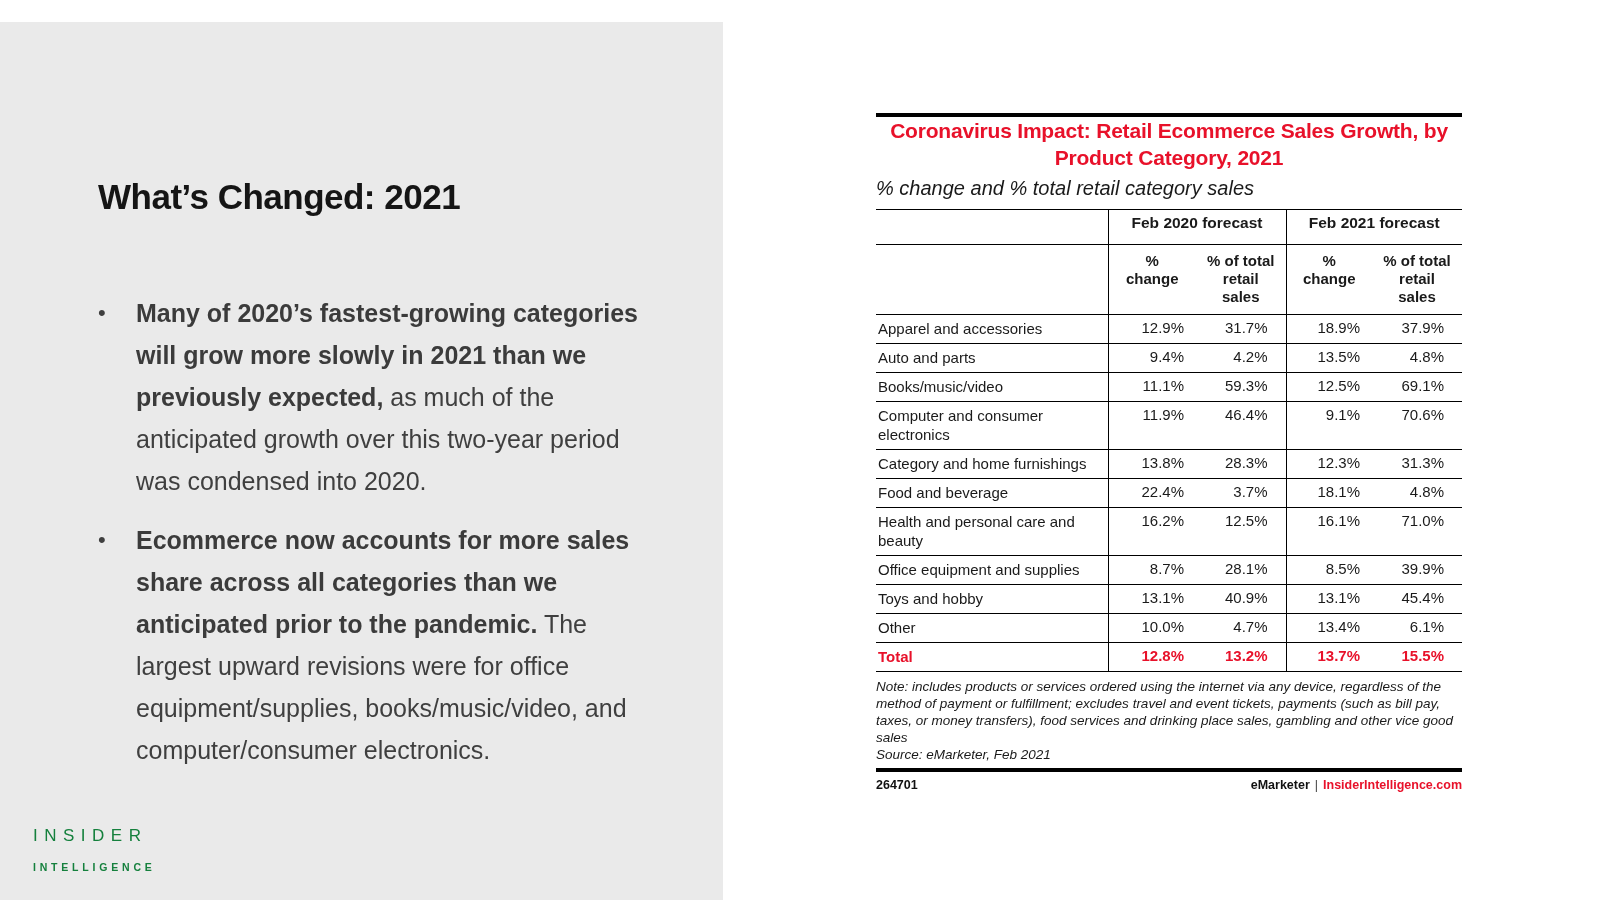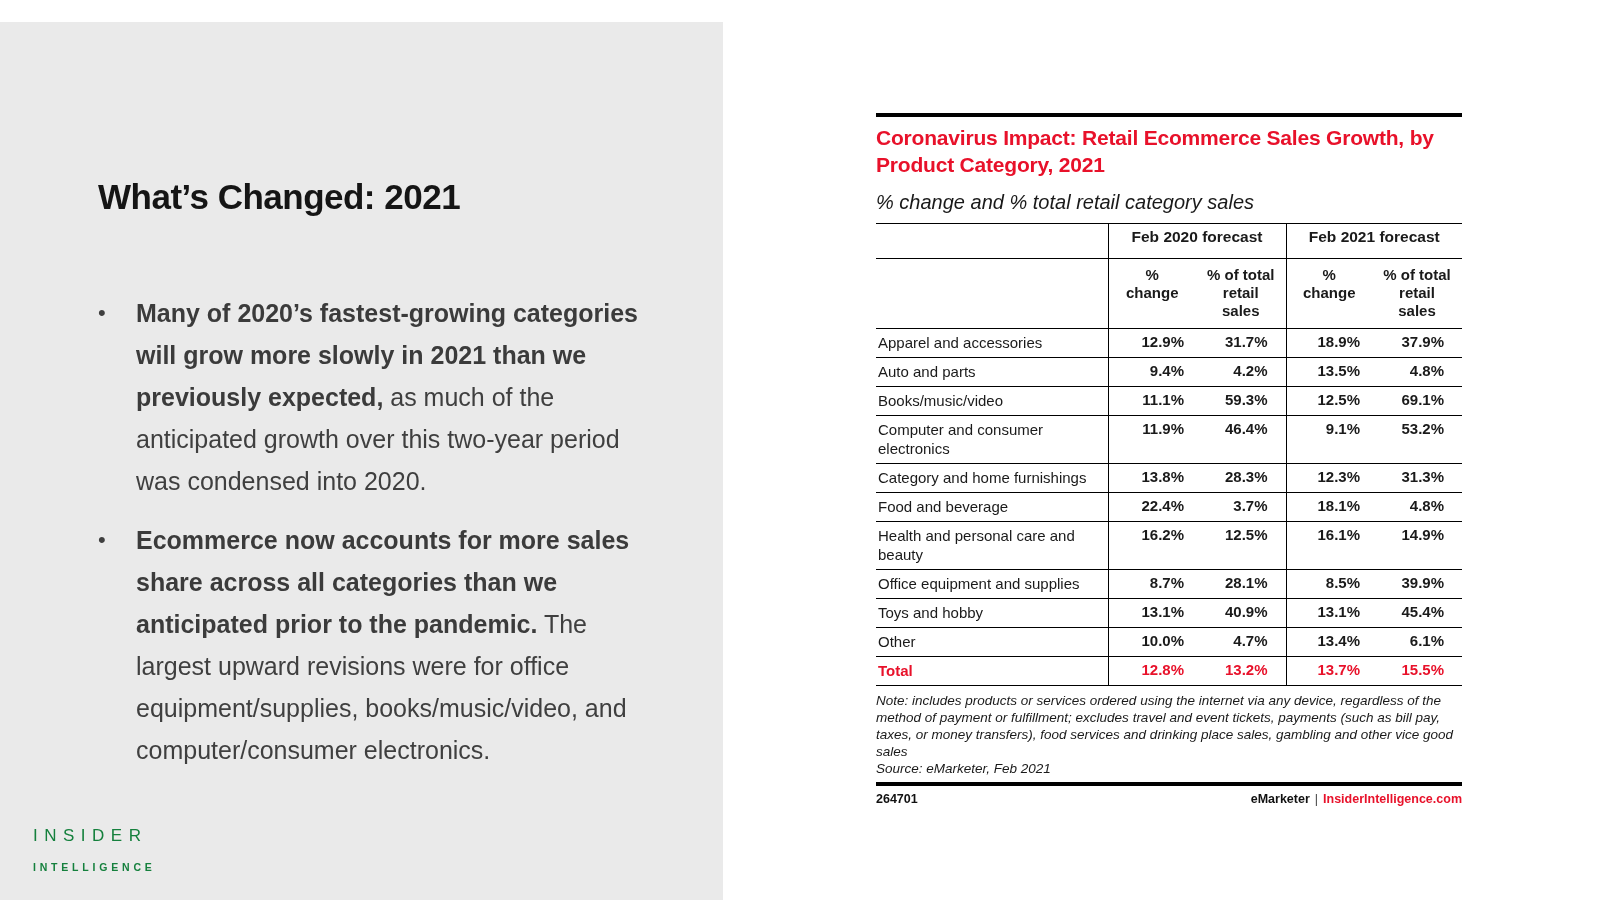--- a/index.html
+++ b/index.html
@@ -23,39 +23,39 @@
   .bullet-text { flex:1 1 auto; width:520px; }
   .bullet-text .bold { font-weight:bold; color:#3b3b3b; }
   .logo { position:absolute; left:33px; top:804px; color:#15803d; }
   .logo-line1 { font-size:17px; letter-spacing:6.5px; font-weight:400; }
   .logo-line2 { font-size:10.5px; letter-spacing:3.8px; margin-top:15px; font-weight:bold; }
 
   
   .chart-panel { position:absolute; left:876px; top:113px; width:586px; }
   .bar { height:4px; background:#000; }
   .chart-title {
-    margin-top:7px; color:#e8112a; font-weight:bold;
-    font-size:21px; line-height:27px; letter-spacing:-0.2px;
-  }
-  .chart-subtitle { margin-top:13px; font-style:italic; font-size:20px; color:#1a1a1a; }
+    color:#e8112a; font-weight:bold;
+    font-size:21px; line-height:27px; letter-spacing:-0.2px;text-align:center;
+  }
+  .chart-subtitle { margin-top:6px; font-style:italic; font-size:20px; color:#1a1a1a; }
 
   table.chart-table {
     border-collapse:collapse; table-layout:fixed; width:586px;
     margin-top:9px; font-size:15px; color:#1a1a1a;
     border-top:1px solid #000;
   }
   .chart-table th, .chart-table td { vertical-align:top; border-bottom:1px solid #000; }
   .chart-table th.group { font-weight:bold; text-align:center; font-size:15.5px; padding:4px 0 12px; }
   .chart-table th.sub {
     font-weight:bold; text-align:center; font-size:15px; line-height:18px;
     padding:7px 0 8px; white-space:pre-line;
   }
   .chart-table th.blank { border-bottom:1px solid #000; }
   .chart-table td.cat { text-align:left; padding:4px 6px 5px 2px; line-height:19px; }
-  .chart-table td.num { text-align:right; padding:4px 0 5px;font-weight:bold; }
+  .chart-table td.num { text-align:right; padding:4px 0 5px; }
   .chart-table td.c0 { padding-right:12px; }
   .chart-table td.c1 { padding-right:18px; }
   .chart-table td.c2 { padding-right:12px; }
   .chart-table td.c3 { padding-right:18px; }
   .div-left { border-left:1px solid #000; }
   tr.total-row td { color:#e8112a; font-weight:bold;margin-top:12px; }
 
   .chart-note {
     margin-top:6px; font-style:italic; font-size:13.5px; line-height:17px; color:#1a1a1a;
     width:586px;
@@ -146,42 +146,42 @@
           <td class="num c0 div-left">11.1%</td>
           <td class="num c1">59.3%</td>
           <td class="num c2 div-left">12.5%</td>
           <td class="num c3">69.1%</td>
         </tr>
         <tr>
           <td class="cat">Computer and consumer electronics</td>
           <td class="num c0 div-left">11.9%</td>
           <td class="num c1">46.4%</td>
           <td class="num c2 div-left">9.1%</td>
-          <td class="num c3">53.2%</td>
+          <td class="num c3">70.6%</td>
         </tr>
         <tr>
           <td class="cat">Category and home furnishings</td>
           <td class="num c0 div-left">13.8%</td>
           <td class="num c1">28.3%</td>
           <td class="num c2 div-left">12.3%</td>
           <td class="num c3">31.3%</td>
         </tr>
         <tr>
           <td class="cat">Food and beverage</td>
           <td class="num c0 div-left">22.4%</td>
           <td class="num c1">3.7%</td>
           <td class="num c2 div-left">18.1%</td>
           <td class="num c3">4.8%</td>
         </tr>
         <tr>
           <td class="cat">Health and personal care and beauty</td>
           <td class="num c0 div-left">16.2%</td>
           <td class="num c1">12.5%</td>
           <td class="num c2 div-left">16.1%</td>
-          <td class="num c3">14.9%</td>
+          <td class="num c3">71.0%</td>
         </tr>
         <tr>
           <td class="cat">Office equipment and supplies</td>
           <td class="num c0 div-left">8.7%</td>
           <td class="num c1">28.1%</td>
           <td class="num c2 div-left">8.5%</td>
           <td class="num c3">39.9%</td>
         </tr>
         <tr>
           <td class="cat">Toys and hobby</td>

